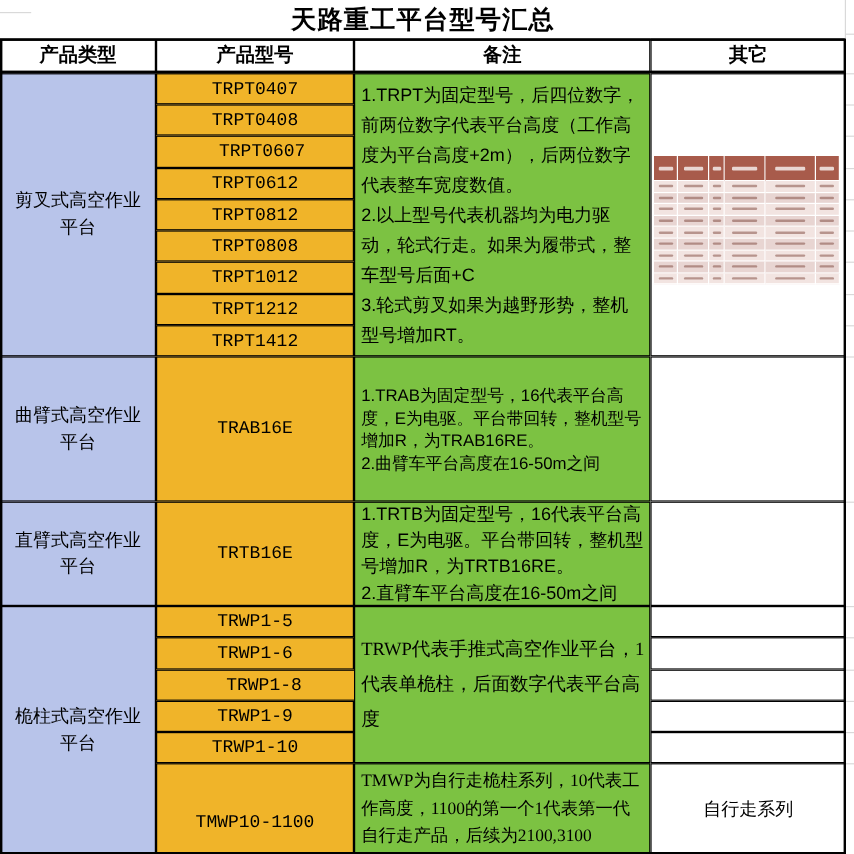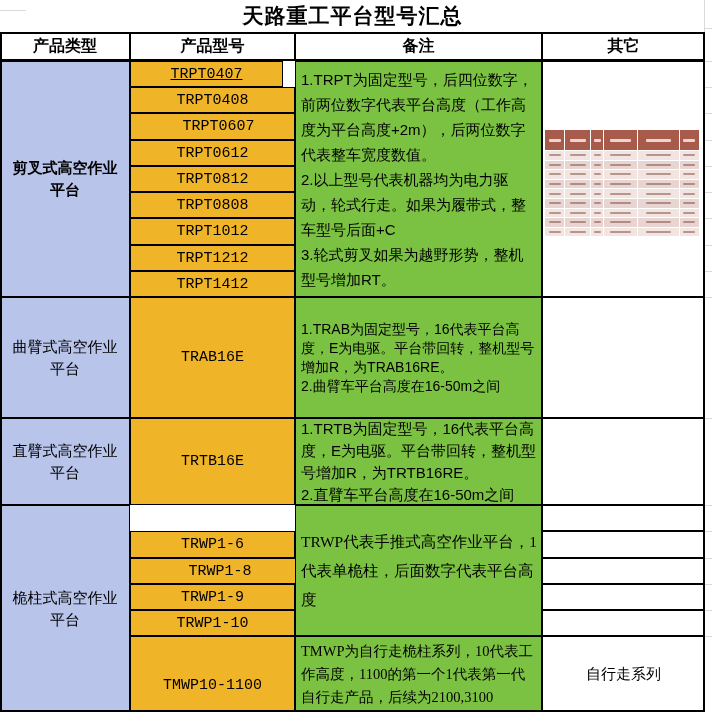--- a/index.html
+++ b/index.html
@@ -10,21 +10,21 @@
   .c{position:absolute;box-sizing:border-box;border:1px solid #000;
      display:flex;align-items:center;justify-content:center;text-align:center;}
   .title{position:absolute;box-sizing:border-box;display:flex;align-items:center;justify-content:center;
      font-weight:bold;font-size:21px;letter-spacing:1px;}
   .hdr{font-weight:bold;font-size:16px;background:#fff;border-top-width:2px;border-bottom-width:2px;}
   .blue{background:#b8c4ea;}
   .orange{background:#f0b429;}
   .green{background:#7cc242;}
   .white{background:#fff;}
   .cat{font-size:15px;line-height:22px;padding:0 10px;}
-  .cat.b{font-weight:bold;}
+  .cat.b{font-weight:normal;}
   .model{font-family:"Liberation Mono","DejaVu Sans Mono",monospace;font-size:15px;}
   .note{justify-content:flex-start;text-align:left;}
   .note .tx{white-space:pre-line;padding:0 3px 0 5px;}
   .n1 .tx{font-size:15px;line-height:25px;}
   .n2 .tx{font-size:14px;line-height:19px;}
   .n3 .tx{font-size:15px;line-height:22px;}
   .n4 .tx{font-size:15.5px;line-height:29px;}
   .n5 .tx{font-family:"Liberation Serif","DejaVu Serif",serif;font-size:14.5px;line-height:23px;}
   .serif{font-family:"Liberation Serif","DejaVu Serif",serif;font-size:15px;}
   .frame{position:absolute;left:0;top:32px;width:705px;height:680px;border:2px solid #000;
@@ -46,33 +46,34 @@
   <div class="c hdr" style="left:0;top:32px;width:130px;height:29px;">产品类型</div>
   <div class="c hdr" style="left:130px;top:32px;width:165px;height:29px;">产品型号</div>
   <div class="c hdr" style="left:295px;top:32px;width:247px;height:29px;">备注</div>
   <div class="c hdr" style="left:542px;top:32px;width:163px;height:29px;">其它</div>
 
   <div class="c blue cat b" style="left:0;top:61px;width:130px;height:236px;">剪叉式高空作业平台</div>
   <div class="c blue cat" style="left:0;top:297px;width:130px;height:121px;">曲臂式高空作业平台</div>
   <div class="c blue cat" style="left:0;top:418px;width:130px;height:87px;">直臂式高空作业平台</div>
   <div class="c blue cat" style="left:0;top:505px;width:130px;height:207px;">桅柱式高空作业平台</div>
 
-  <div class="c orange model" style="left:130px;top:61px;width:153px;height:26px;text-decoration:underline;">TRPT0407</div>
+  <div class="c orange model" style="left:130px;top:61px;width:165px;height:26px;">TRPT0407</div>
   <div class="c orange model" style="left:130px;top:87px;width:165px;height:26px;">TRPT0408</div>
   <div class="c orange model" style="left:130px;top:113px;width:165px;height:27px;padding-left:12px;">TRPT0607</div>
   <div class="c orange model" style="left:130px;top:140px;width:165px;height:26px;">TRPT0612</div>
   <div class="c orange model" style="left:130px;top:166px;width:165px;height:26px;">TRPT0812</div>
   <div class="c orange model" style="left:130px;top:192px;width:165px;height:26px;">TRPT0808</div>
   <div class="c orange model" style="left:130px;top:218px;width:165px;height:27px;">TRPT1012</div>
   <div class="c orange model" style="left:130px;top:245px;width:165px;height:26px;">TRPT1212</div>
   <div class="c orange model" style="left:130px;top:271px;width:165px;height:26px;">TRPT1412</div>
 
   <div class="c orange model" style="left:130px;top:297px;width:165px;height:121px;">TRAB16E</div>
   <div class="c orange model" style="left:130px;top:418px;width:165px;height:87px;">TRTB16E</div>
 
+  <div class="c orange model" style="left:130px;top:505px;width:165px;height:26px;">TRWP1-5</div>
   <div class="c orange model" style="left:130px;top:531px;width:165px;height:27px;">TRWP1-6</div>
   <div class="c orange model" style="left:130px;top:558px;width:180px;height:26px;">TRWP1-8</div>
   <div class="c orange model" style="left:130px;top:584px;width:165px;height:26px;">TRWP1-9</div>
   <div class="c orange model" style="left:130px;top:610px;width:165px;height:26px;">TRWP1-10</div>
   <div class="c orange model" style="left:130px;top:636px;width:165px;height:99px;">TMWP10-1100</div>
 
   <div class="c green note n1" style="left:295px;top:61px;width:247px;height:236px;">
     <div class="tx">1.TRPT为固定型号，后四位数字，前两位数字代表平台高度（工作高度为平台高度+2m），后两位数字代表整车宽度数值。
 2.以上型号代表机器均为电力驱动，轮式行走。如果为履带式，整车型号后面+C
 3.轮式剪叉如果为越野形势，整机型号增加RT。</div>

